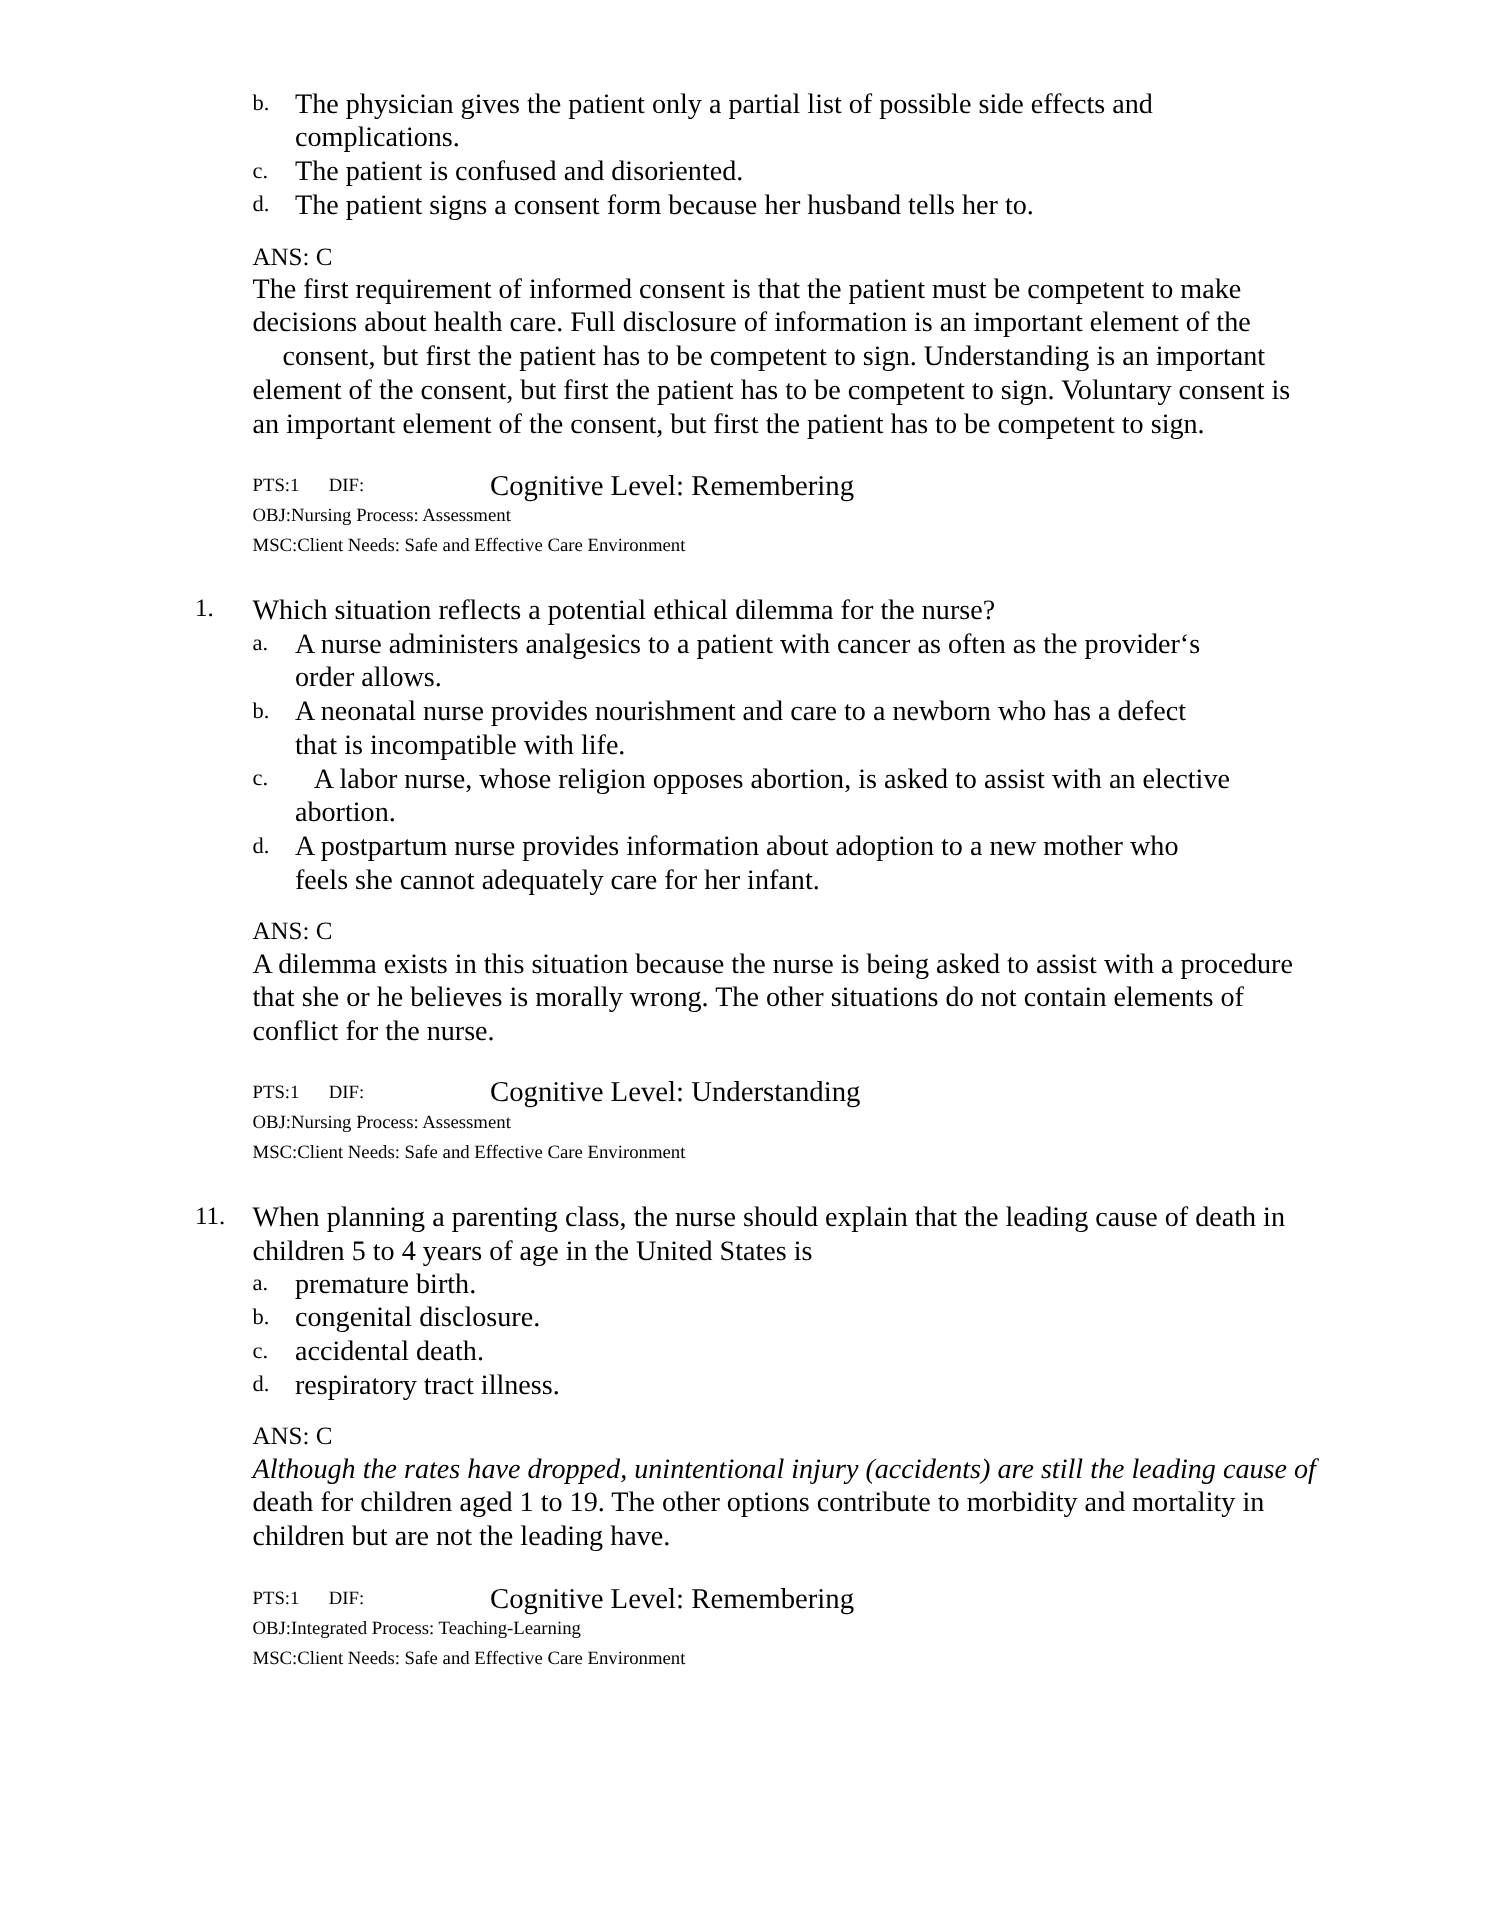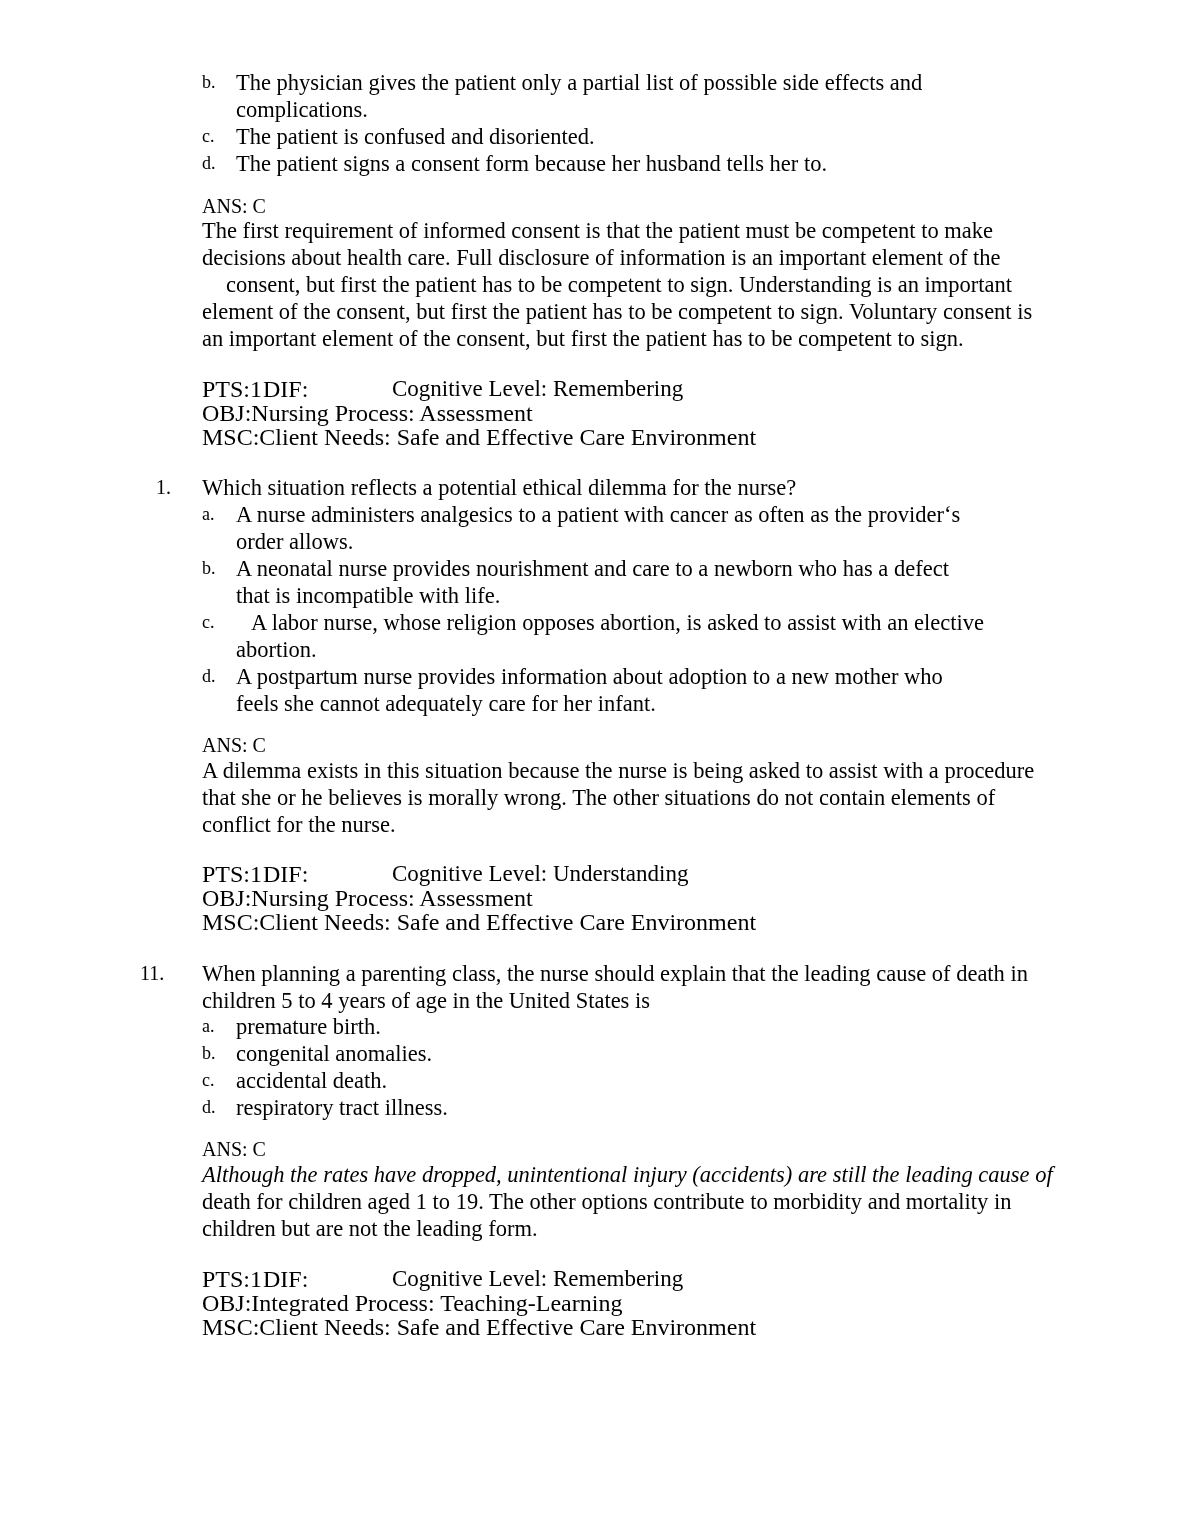--- a/index.html
+++ b/index.html
@@ -1,19 +1,19 @@
 <!DOCTYPE html>
 <html><head>
   <meta charset="utf-8">
   <style>
     html, body { margin: 0; padding: 0; background: #ffffff; }
     body { width: 1190px; height: 1540px; position: relative; overflow: hidden;
            font-family: "Liberation Serif", serif; color: #000; }
     .line { position: absolute; white-space: nowrap; font-size: 22.5px; line-height: 27px; }
-    .meta { position: absolute; white-space: nowrap; font-size: 24px; line-height: 24px; }
+    .meta { position: absolute; white-space: nowrap; font-size: 15px; line-height: 24px; }
     .lbl { position: absolute; white-space: nowrap; font-size: 18px; line-height: 24px; }
     .qnum { position: absolute; white-space: nowrap; font-size: 20px; line-height: 27px; }
     .ans { position: absolute; white-space: nowrap; font-size: 20px; line-height: 24px; }
     .dif-val { position: absolute; white-space: nowrap; font-size: 23px; line-height: 24px; }
   </style>
 </head>
 <body>
 
 <div>
   <div>
@@ -81,46 +81,46 @@
   <div>
     <span class="meta" style="left:202px;top:862px;">PTS:1</span>
     <span class="meta" style="left:263px;top:862px;">DIF:</span>
     <span class="dif-val" style="left:392px;top:862px;">Cognitive Level: Understanding</span>
     <span class="meta" style="left:202px;top:886px;">OBJ:Nursing Process: Assessment</span>
     <span class="meta" style="left:202px;top:910px;">MSC:Client Needs: Safe and Effective Care Environment</span>
   </div>
 </div>
 
 <div>
-  <span class="qnum" style="left:140px;top:960px;">11.</span>
+  <span class="qnum" style="left:156px;top:960px;">11.</span>
   <span class="line" style="left:202px;top:960px;">When planning a parenting class, the nurse should explain that the leading cause of death in</span>
   <span class="line" style="left:202px;top:987px;">children 5 to 4 years of age in the United States is</span>
 
   <div>
     <span class="lbl" style="left:202px;top:1014px;">a.</span>
     <span class="line" style="left:236px;top:1013px;">premature birth.</span>
   </div>
   <div>
     <span class="lbl" style="left:202px;top:1041px;">b.</span>
-    <span class="line" style="left:236px;top:1040px;">congenital anomalies.</span>
+    <span class="line" style="left:236px;top:1040px;">congenital disclosure.</span>
   </div>
   <div>
     <span class="lbl" style="left:202px;top:1068px;">c.</span>
     <span class="line" style="left:236px;top:1067px;">accidental death.</span>
   </div>
   <div>
     <span class="lbl" style="left:202px;top:1095px;">d.</span>
     <span class="line" style="left:236px;top:1094px;">respiratory tract illness.</span>
   </div>
 
   <span class="ans" style="left:202px;top:1137px;">ANS: C</span>
   <div>
     <span class="line" style="left:202px;top:1161px;font-style:italic;">Although the rates have dropped, unintentional injury (accidents) are still the leading cause of</span>
     <span class="line" style="left:202px;top:1188px;">death for children aged 1 to 19. The other options contribute to morbidity and mortality in</span>
-    <span class="line" style="left:202px;top:1215px;">children but are not the leading form.</span>
+    <span class="line" style="left:202px;top:1215px;">children but are not the leading have.</span>
   </div>
   <div>
     <span class="meta" style="left:202px;top:1267px;">PTS:1</span>
     <span class="meta" style="left:263px;top:1267px;">DIF:</span>
     <span class="dif-val" style="left:392px;top:1267px;">Cognitive Level: Remembering</span>
     <span class="meta" style="left:202px;top:1291px;">OBJ:Integrated Process: Teaching-Learning</span>
     <span class="meta" style="left:202px;top:1315px;">MSC:Client Needs: Safe and Effective Care Environment</span>
   </div>
 </div>
 

